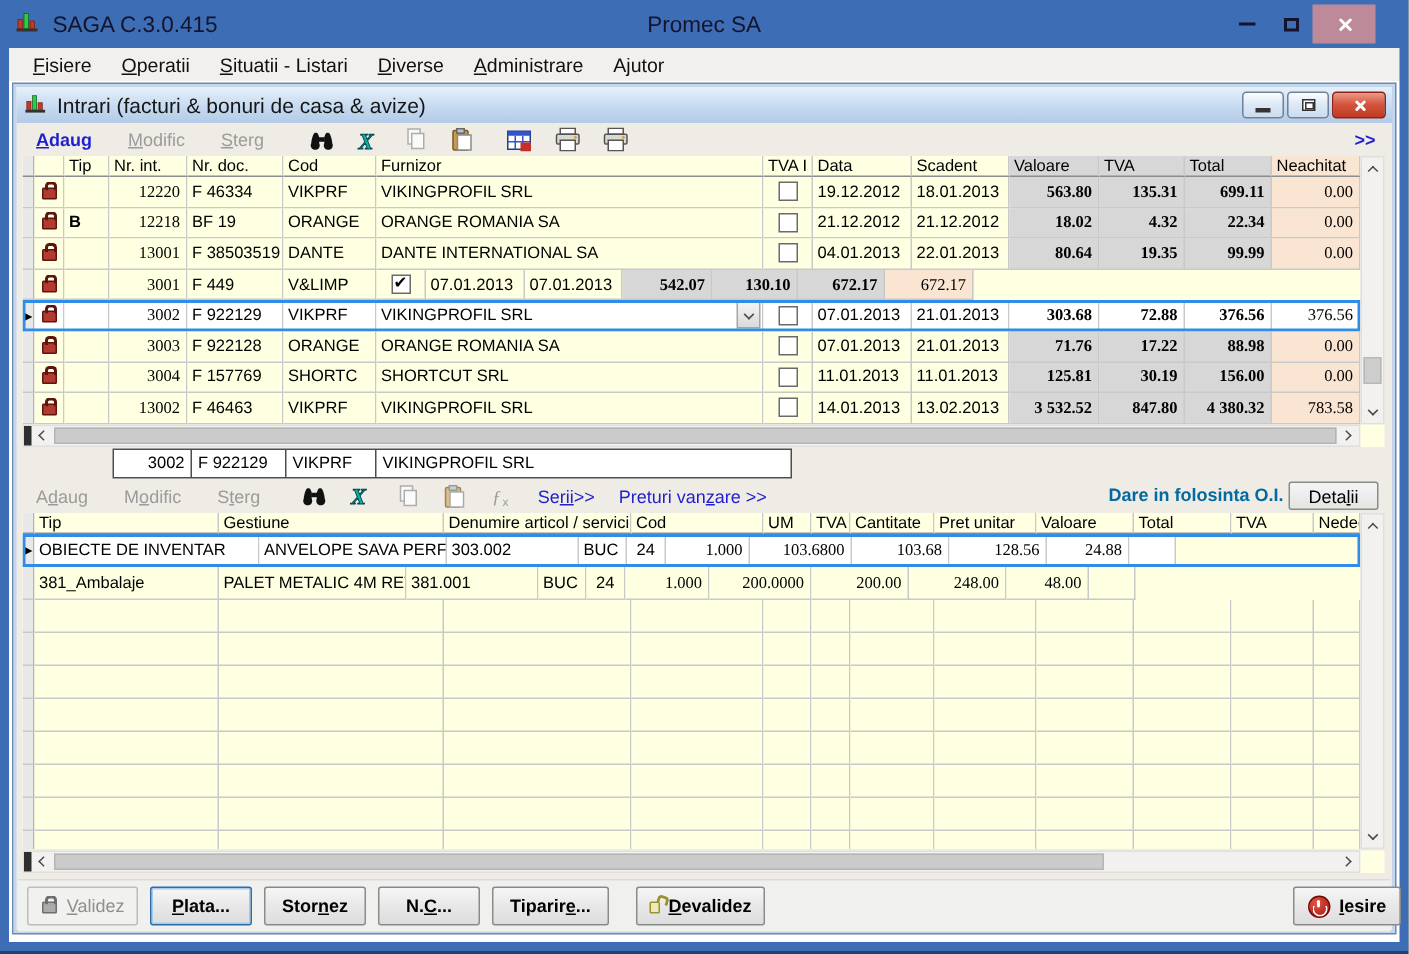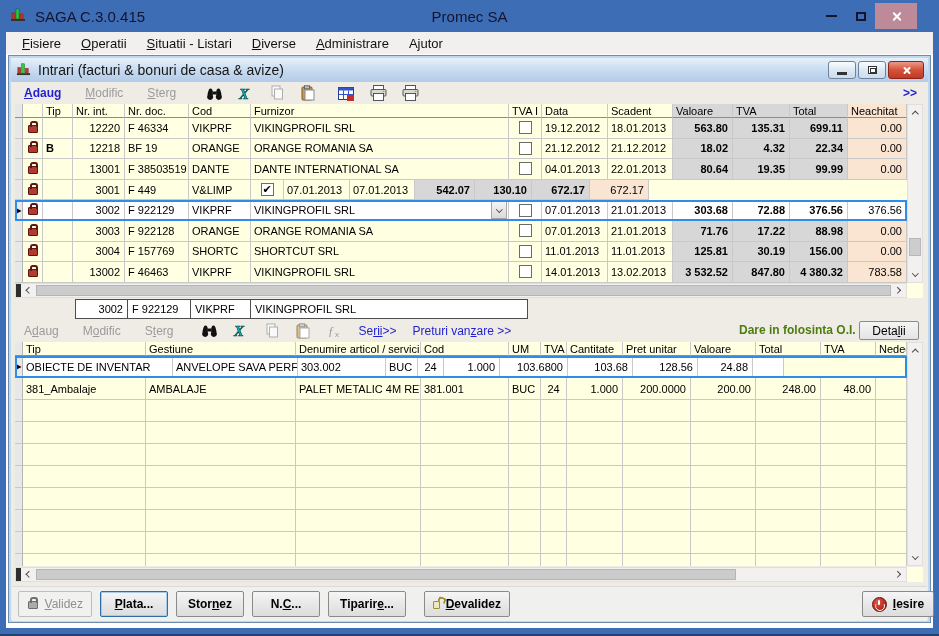--- a/index.html
+++ b/index.html
@@ -45,33 +45,33 @@
 
   
   .toolbar{position:absolute;left:3px;right:3px;height:22px;display:flex;align-items:center;font-size:12px;}
   .toolbar1{top:26px;}  .toolbar2{top:264px;height:21px;}
   .tlink{margin-left:14px;white-space:nowrap;}
   .tlink.active{color:#1F1FD0;font-weight:bold;}
   .tlink.dis{color:#9B9B9B;}
   .tlink.blue{color:#1F1FD0;}
   .ticon{margin-left:15px;display:flex;align-items:center;}
   .more-link{position:absolute;right:10px;color:#1F1FD0;font-weight:bold;font-size:12px;}
-  .dare-label{position:absolute;left:727px;top:3px;font-weight:bold;font-size:12px;color:#4d7c0f;}
+  .dare-label{position:absolute;left:727px;top:3px;font-weight:bold;font-size:12px;color:#0369a1;}
   .detalii-btn{position:absolute;right:8px;top:1px;width:60px;height:19px;border:1px solid #8A8A8A;border-radius:2px;
     background:linear-gradient(#F5F5F5,#E4E4E4);font-size:12px;display:flex;align-items:center;justify-content:center;}
 
   
   .tbl{position:absolute;left:6px;width:892px;background:#FFFFE1;overflow:hidden;font-size:11px;color:#000;}
   .tbl1{top:48px;height:179px;}
   .tbl2{top:286px;height:224px;}
   .trow{display:flex;position:relative;}
   .cell{position:relative;border-right:1px solid #C9C9C9;border-bottom:1px solid #C9C9C9;
     padding:0 3px;display:flex;align-items:center;white-space:nowrap;overflow:hidden;background:#FFFFE1;}
   .thdr .cell{border-bottom:1px solid #8C8C8C;background:#FFFFE1;}
-  .cell.r{justify-content:flex-end;padding-right:4px;}
+  .cell.r{justify-content:flex-end;padding-right:4px;font-family:Liberation Serif, serif;}
   .cell.c{justify-content:center;}
   .cell.b{font-weight:bold;}
   .cell.bg-gray{background:#D7D7D7;}
   .cell.bg-peach{background:#FAE4D2;}
   .cell.bg-marker{background:#E8E8E8;border-right:1px solid #B5B5B5;}
   .thdr .cell.bg-marker{background:#E8E8E8;}
   .trow.sel .cell{background:#fff;}
   .trow.sel .cell.bg-marker{background:#E8E8E8;}
   .trow.sel::after{content:"";position:absolute;inset:0;border:2px solid #2F8CE8;pointer-events:none;}
   .mk{font-size:8px;color:#000;}
@@ -525,21 +525,20 @@
             <div class="cell r" style="width: 56px;">1.000</div>
             <div class="cell r" style="width: 68px;">103.6800</div>
             <div class="cell r" style="width: 65px;">103.68</div>
             <div class="cell r" style="width: 65px;">128.56</div>
             <div class="cell r" style="width: 55px;">24.88</div>
             <div class="cell " style="width: 31px;"></div>
           </div>
           <div class="trow tdata" style="height: 22px;">
             <div class="cell bg-marker c" style="width: 8px;"></div>
             <div class="cell " style="width: 123px;">381_Ambalaje</div>
-            <div class="cell " style="width: 150px;">AMBALAJE</div>
             <div class="cell " style="width: 125px;">PALET METALIC 4M RETU</div>
             <div class="cell " style="width: 88px;">381.001</div>
             <div class="cell " style="width: 32px;">BUC</div>
             <div class="cell c" style="width: 26px;">24</div>
             <div class="cell r" style="width: 56px;">1.000</div>
             <div class="cell r" style="width: 68px;">200.0000</div>
             <div class="cell r" style="width: 65px;">200.00</div>
             <div class="cell r" style="width: 65px;">248.00</div>
             <div class="cell r" style="width: 55px;">48.00</div>
             <div class="cell " style="width: 31px;"></div>

